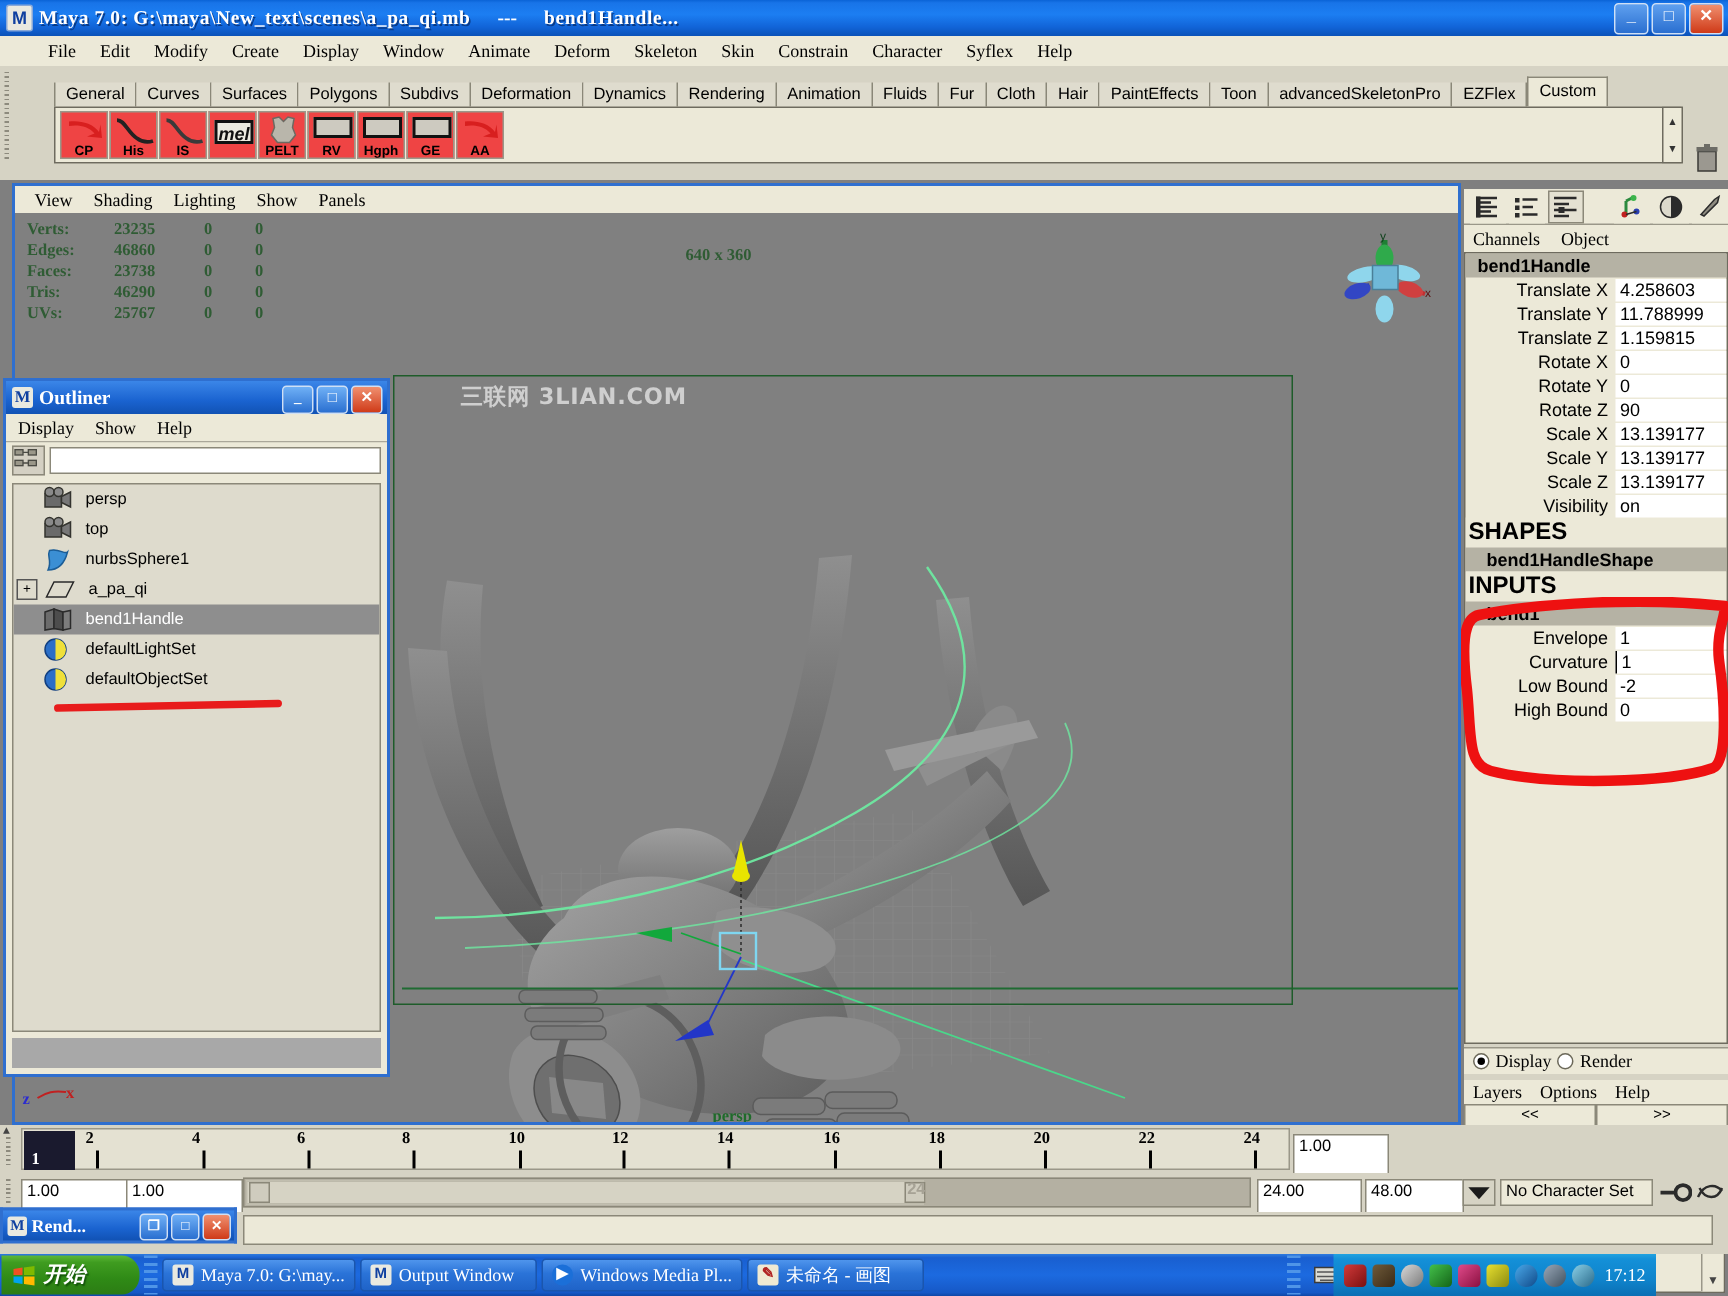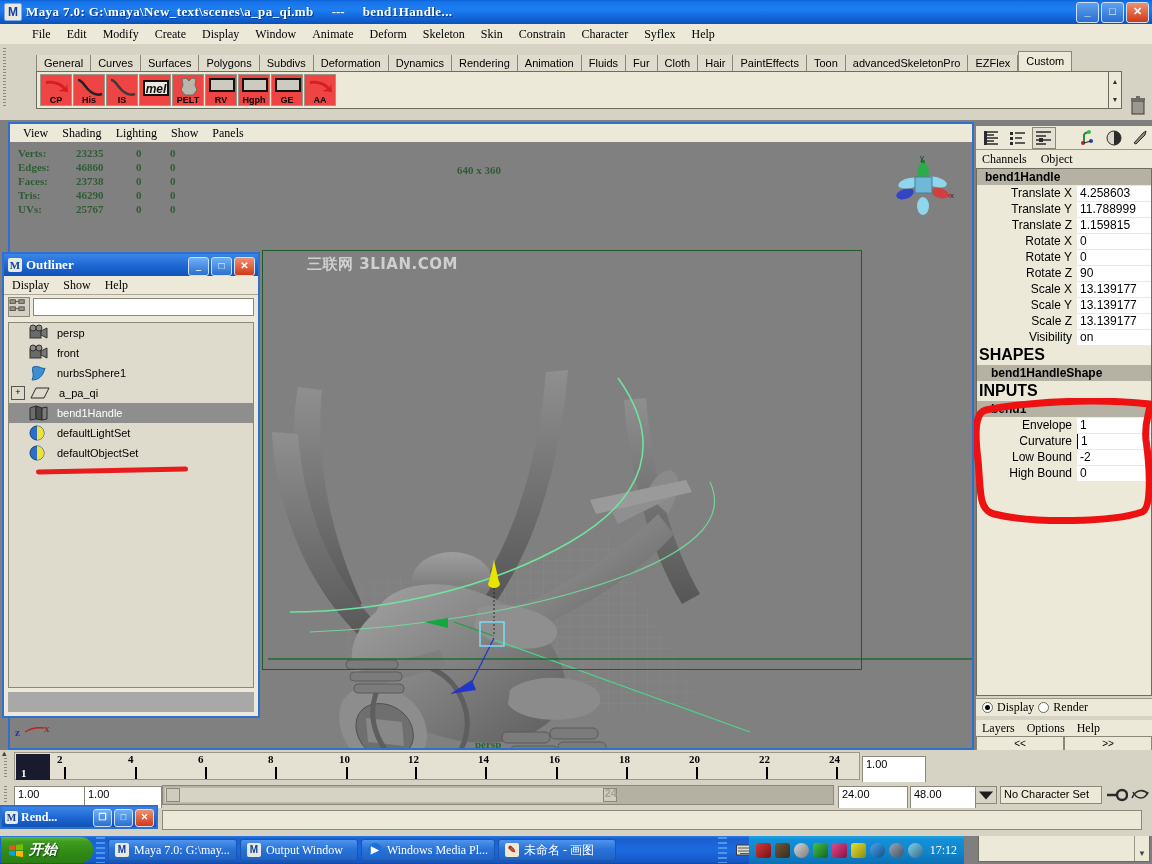--- a/index.html
+++ b/index.html
@@ -262,21 +262,21 @@
     display:flex;align-items:center;color:#fff;font-family:"Liberation Serif",serif;
     font-weight:bold;font-size:12px;
   }
   .rw-title .ico{width:13px;height:13px;margin:0 3px;background:#e9e9e0;color:#1040a0;font-size:10px;line-height:13px;text-align:center;font-weight:bold;border-radius:2px;}
   .rw-btns{position:absolute;right:2px;top:2px;display:flex;gap:2px;}
   .rw-btn{width:17px;height:16px;border:1px solid #cfe0f5;border-radius:3px;background:linear-gradient(to bottom,#6fb0f6,#2a6fd0);color:#fff;font-size:9px;line-height:14px;text-align:center;font-weight:bold;}
   .rw-btn.close{background:linear-gradient(to bottom,#f09070,#cf3a18);}
 
   
   .taskbar{
-    position:absolute;left:0;top:836px;width:964px;height:28px;
+    position:absolute;left:0;top:836px;width:1104px;height:28px;
     background:linear-gradient(to bottom,#2f7bdf 0%,#195fd0 9%,#1c6ae0 50%,#1658c6 92%,#0f47a6 100%);
     display:flex;align-items:center;
   }
   .startbtn{
     width:92px;height:26px;margin-left:1px;
     background:linear-gradient(to bottom,#5cb838 0%,#3f9c20 18%,#2f8a16 60%,#2c7c14 100%);
     border-radius:0 12px 12px 0;display:flex;align-items:center;gap:5px;padding-left:7px;box-sizing:border-box;
   }
   .startbtn .flag{width:16px;height:15px;position:relative;}
   .startbtn .txt{color:#fff;font-weight:bold;font-size:14px;font-family:"DejaVu Sans",sans-serif;font-style:italic;text-shadow:1px 1px 1px #13520a;}
@@ -634,21 +634,21 @@
         <span class="name">persp</span>
       </div>
       <div class="ol-row">
         <div class="expand blank"></div>
         <svg class="nodeicon" viewBox="0 0 24 18">
           <rect x="3" y="5" width="11" height="9" fill="#6a6a6a" stroke="#33332e"></rect>
           <circle cx="6" cy="4" r="3" fill="#8a8a8a" stroke="#33332e"></circle>
           <circle cx="12" cy="4" r="3" fill="#8a8a8a" stroke="#33332e"></circle>
           <path d="M14,7 L20,4 L20,14 L14,11 Z" fill="#777" stroke="#33332e"></path>
         </svg>
-        <span class="name">front</span>
+        <span class="name">top</span>
       </div>
       <div class="ol-row">
         <div class="expand blank"></div>
         <svg class="nodeicon" viewBox="0 0 24 18">
           <path d="M6,3 C12,1 16,6 18,4 C16,12 12,16 5,16 C8,10 4,7 6,3 Z" fill="#3b8fd4" stroke="#1c5d96"></path>
         </svg>
         <span class="name">nurbsSphere1</span>
       </div>
       <div class="ol-row">
         <div class="expand">+</div>

